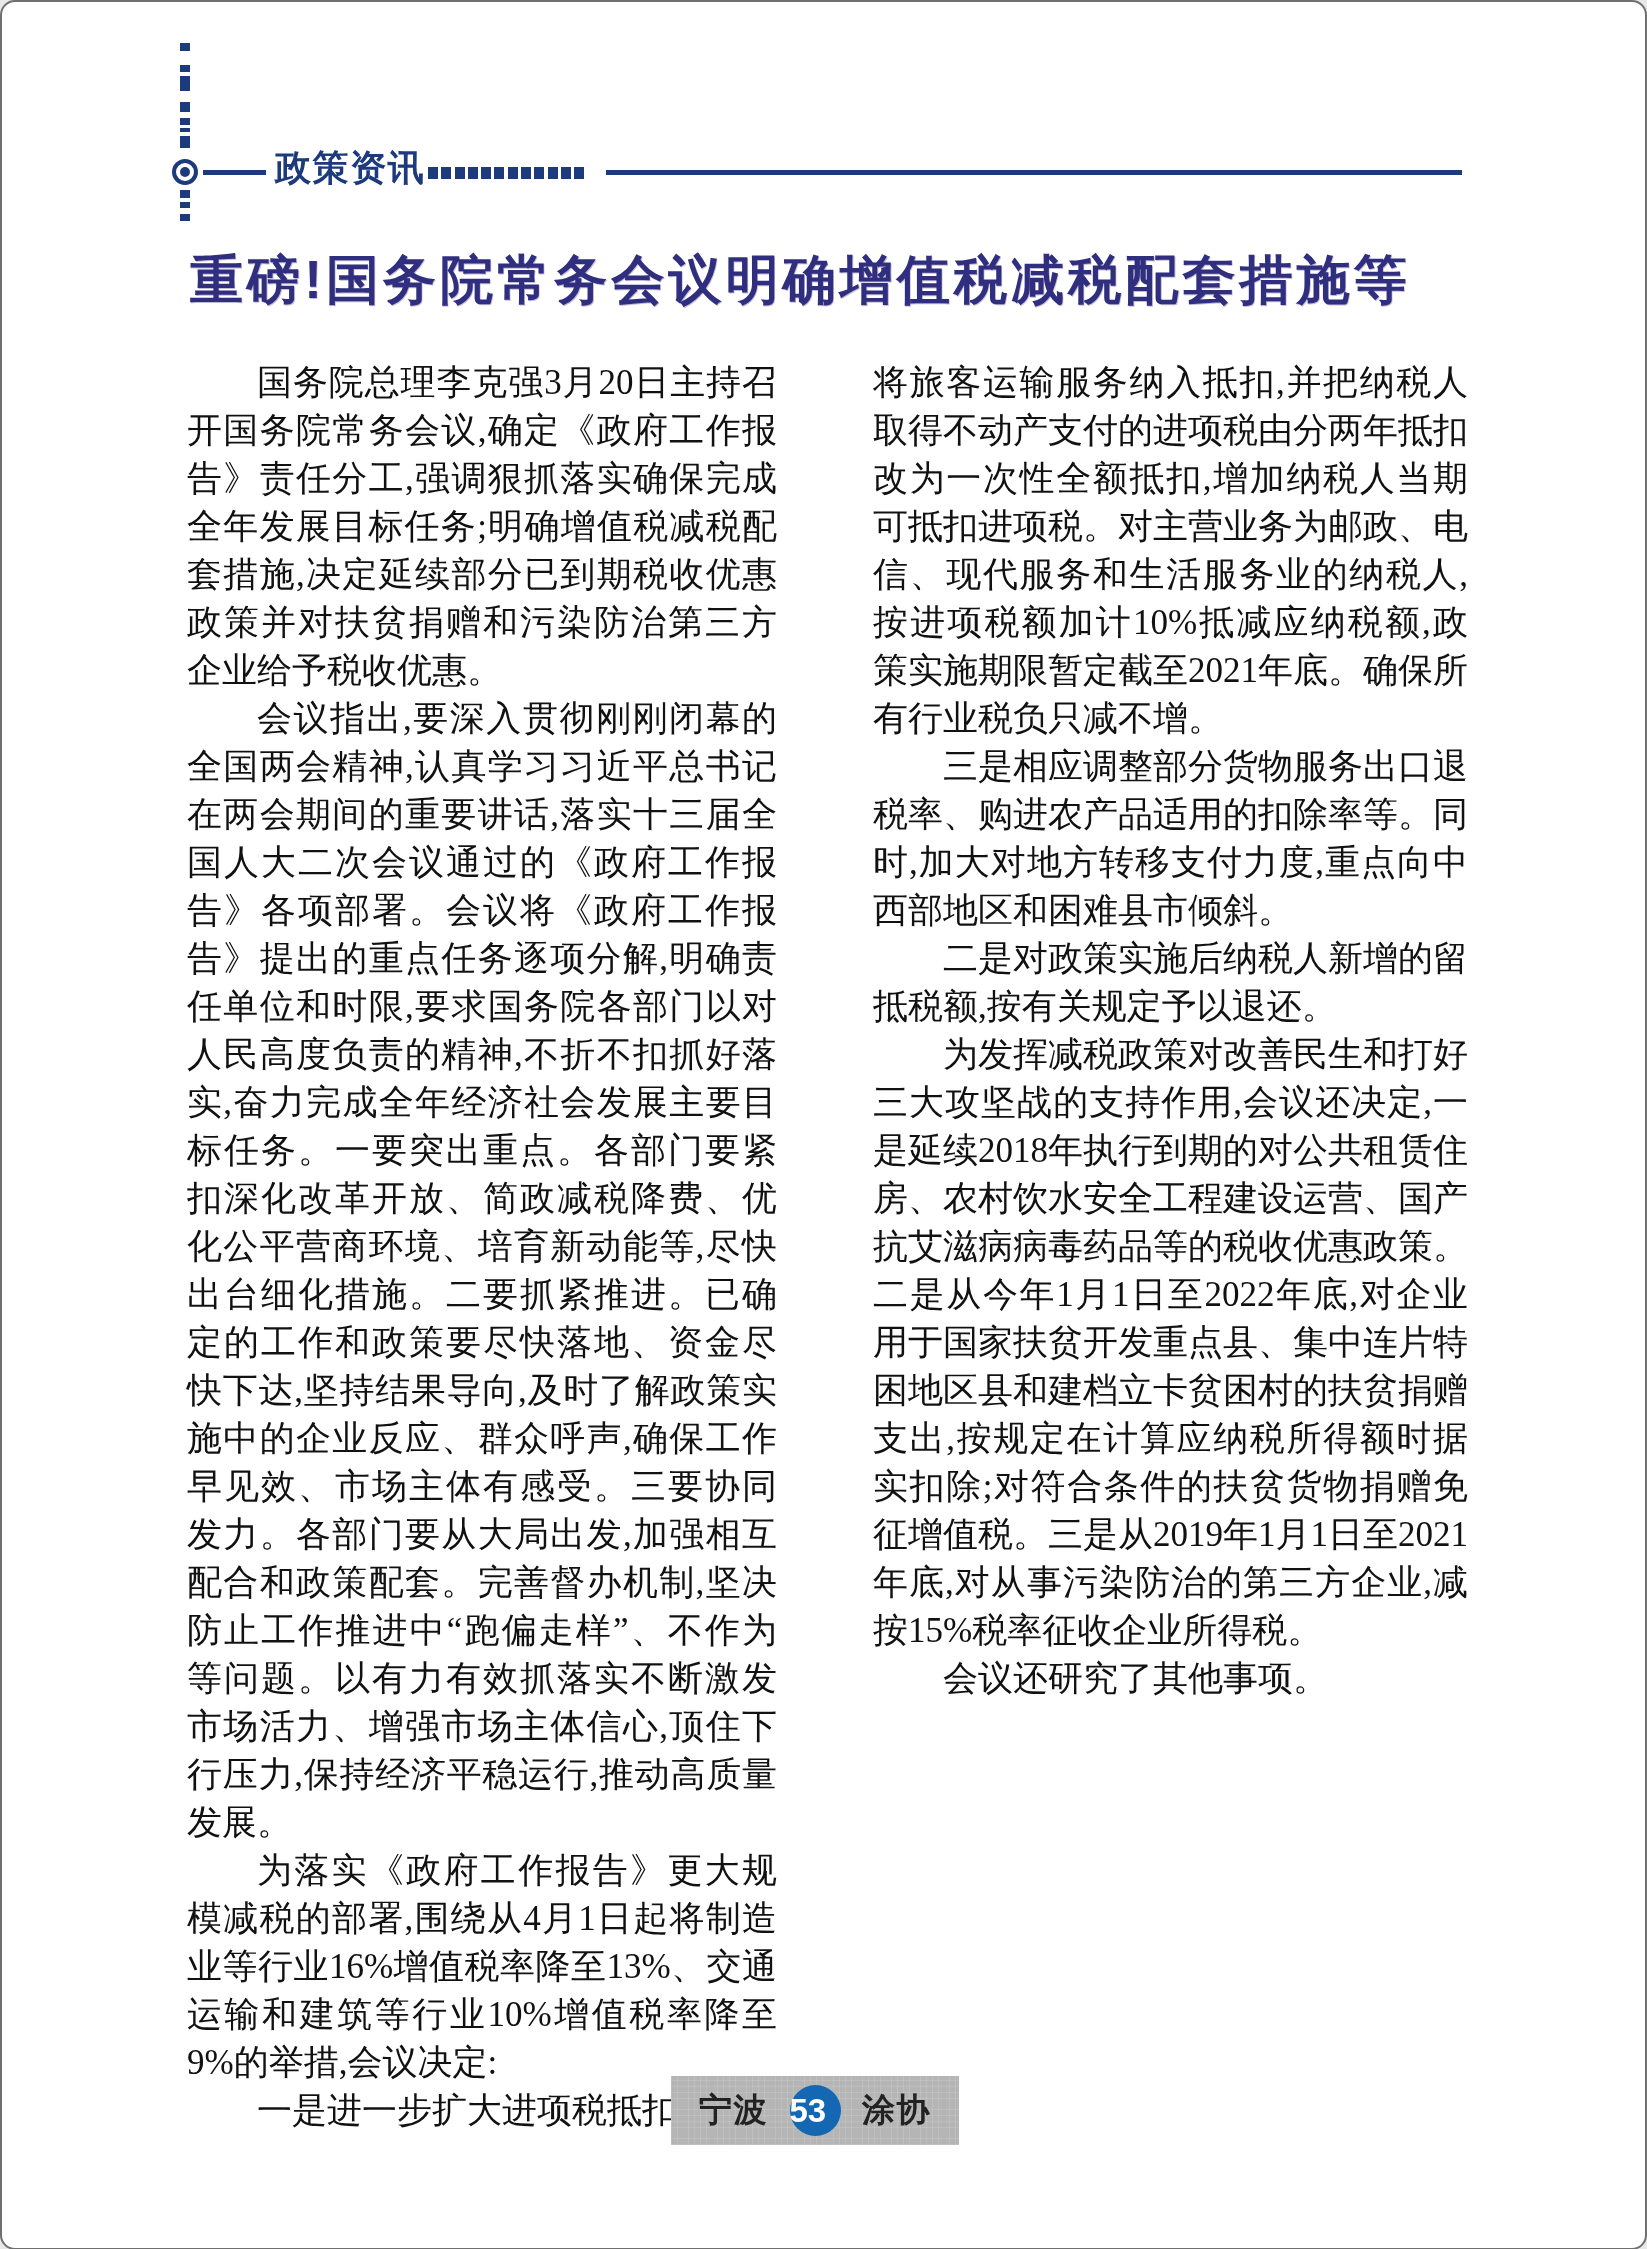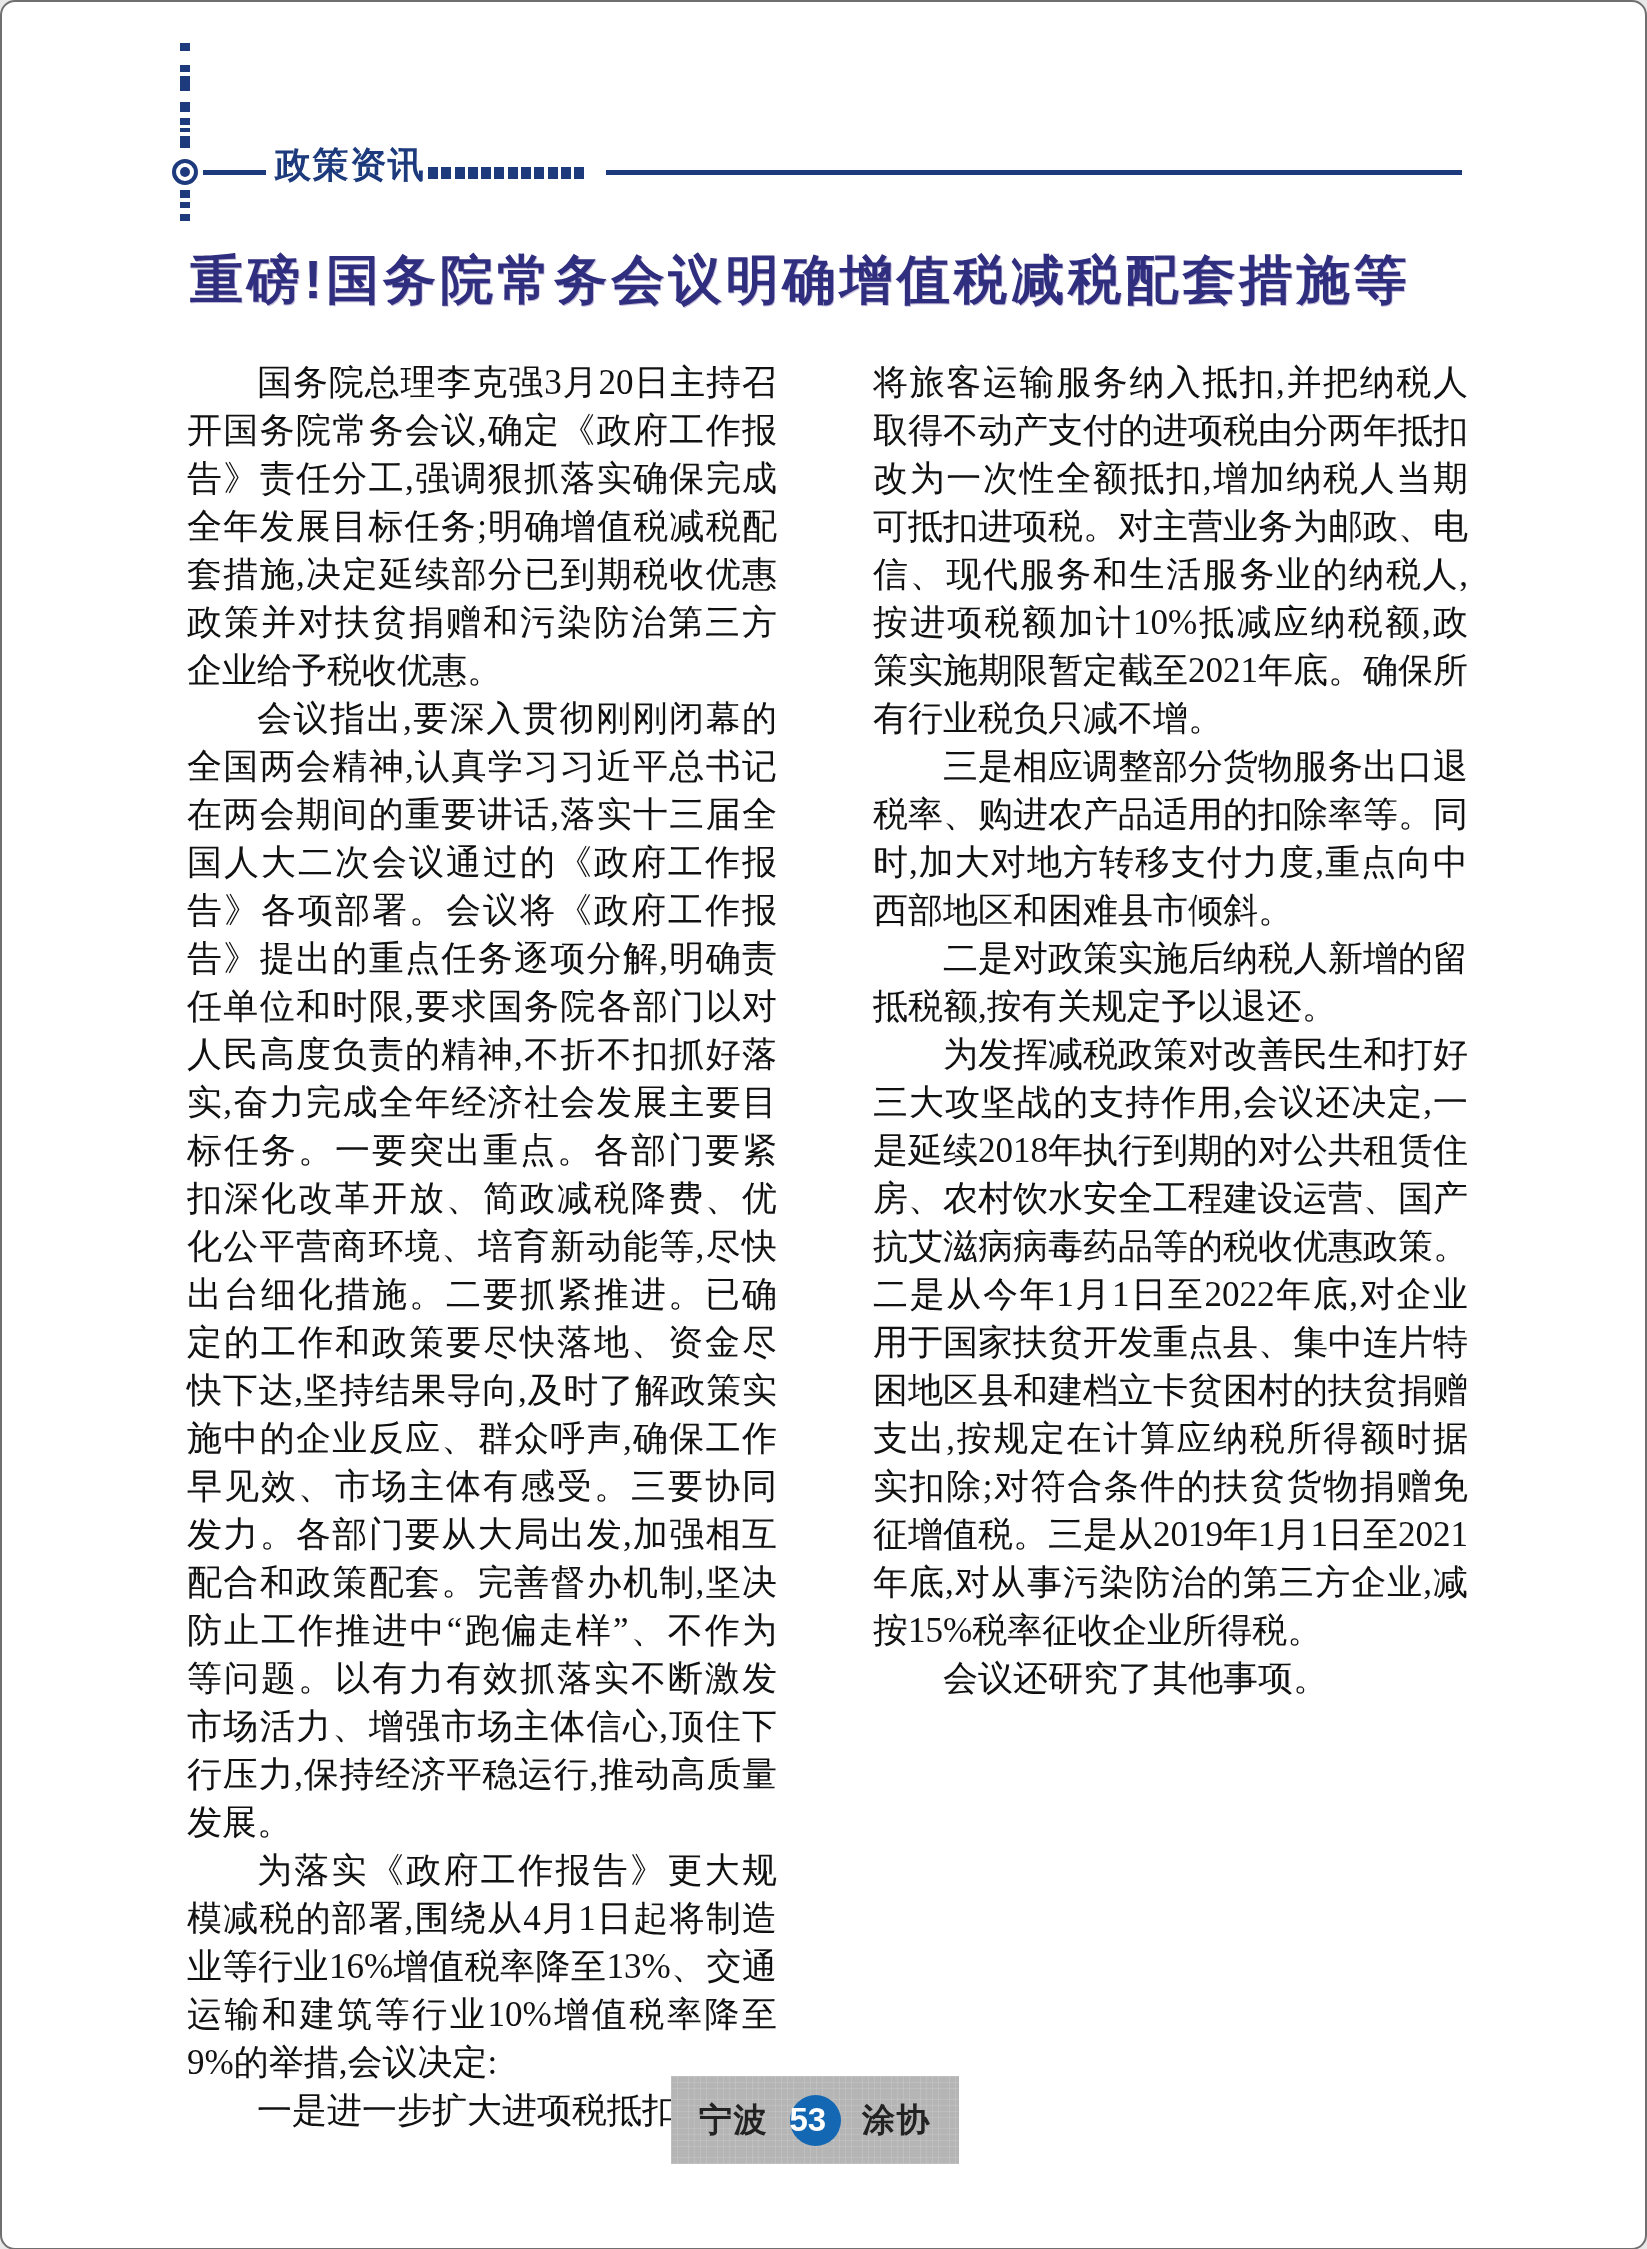--- a/index.html
+++ b/index.html
@@ -19,21 +19,21 @@
     position:absolute;left:170px;top:157px;width:26px;height:26px;
     border:4.1px solid #1c3a7c;border-radius:50%;box-sizing:border-box;
   }
   .bullseye i{
     position:absolute;left:50%;top:50%;width:10.7px;height:10.7px;margin:-5.4px 0 0 -5.4px;
     background:#1c3a7c;border-radius:50%;display:block;
   }
   .hdash{position:absolute;left:201px;top:168px;width:63px;height:5px;background:#1c3a7c;}
   .section-label{
     position:absolute;left:273px;top:148px;
-    font-family:Liberation Mono, monospace;
+    font-family:Liberation Serif, serif;
     font-weight:bold;font-size:36px;line-height:36px;letter-spacing:1.6px;
     color:#1c3a7c;white-space:nowrap;text-align:right;
   }
   .squares{position:absolute;left:426px;top:165px;display:flex;gap:3.3px;}
   .squares i{display:block;width:10px;height:11.5px;background:#1c3a7c;}
   .hrule{position:absolute;left:604px;top:168px;width:856px;height:5px;background:#1c3a7c;}
   
   .article-title{
     position:absolute;left:188px;top:249px;width:1285px;
     font-family:"Liberation Sans","DejaVu Sans",sans-serif;
@@ -51,21 +51,21 @@
   .col-right{left:871px;width:595px;}
   .col p{margin:0;padding:0;}
   .ind{text-indent:2em;}
   .source-line{
     position:absolute;left:871px;top:1892px;width:595px;
     font-size:35px;line-height:48px;color:#111;
     text-align:right;letter-spacing:1.6px;
   }
   
   .footer-badge{
-    position:absolute;left:669px;top:2074px;width:288px;height:88px;
+    position:absolute;left:669px;top:2074px;width:288px;height:69px;
     background-color:#b5b5b5;
     background-image:
       repeating-linear-gradient(90deg, rgba(255,255,255,0.12) 0 0.8px, transparent 0.8px 5.8px),
       repeating-linear-gradient(0deg, rgba(255,255,255,0.12) 0 0.8px, transparent 0.8px 5.8px);
     display:flex;align-items:center;justify-content:center;gap:21.4px;
     font-family:"Liberation Sans","DejaVu Sans",sans-serif;
   }
   .footer-badge .lbl{font-size:33px;font-weight:bold;color:#222;letter-spacing:1.6px;}
   .pageno-circle{
     width:51px;height:51px;border-radius:50%;background:#1467b3;

